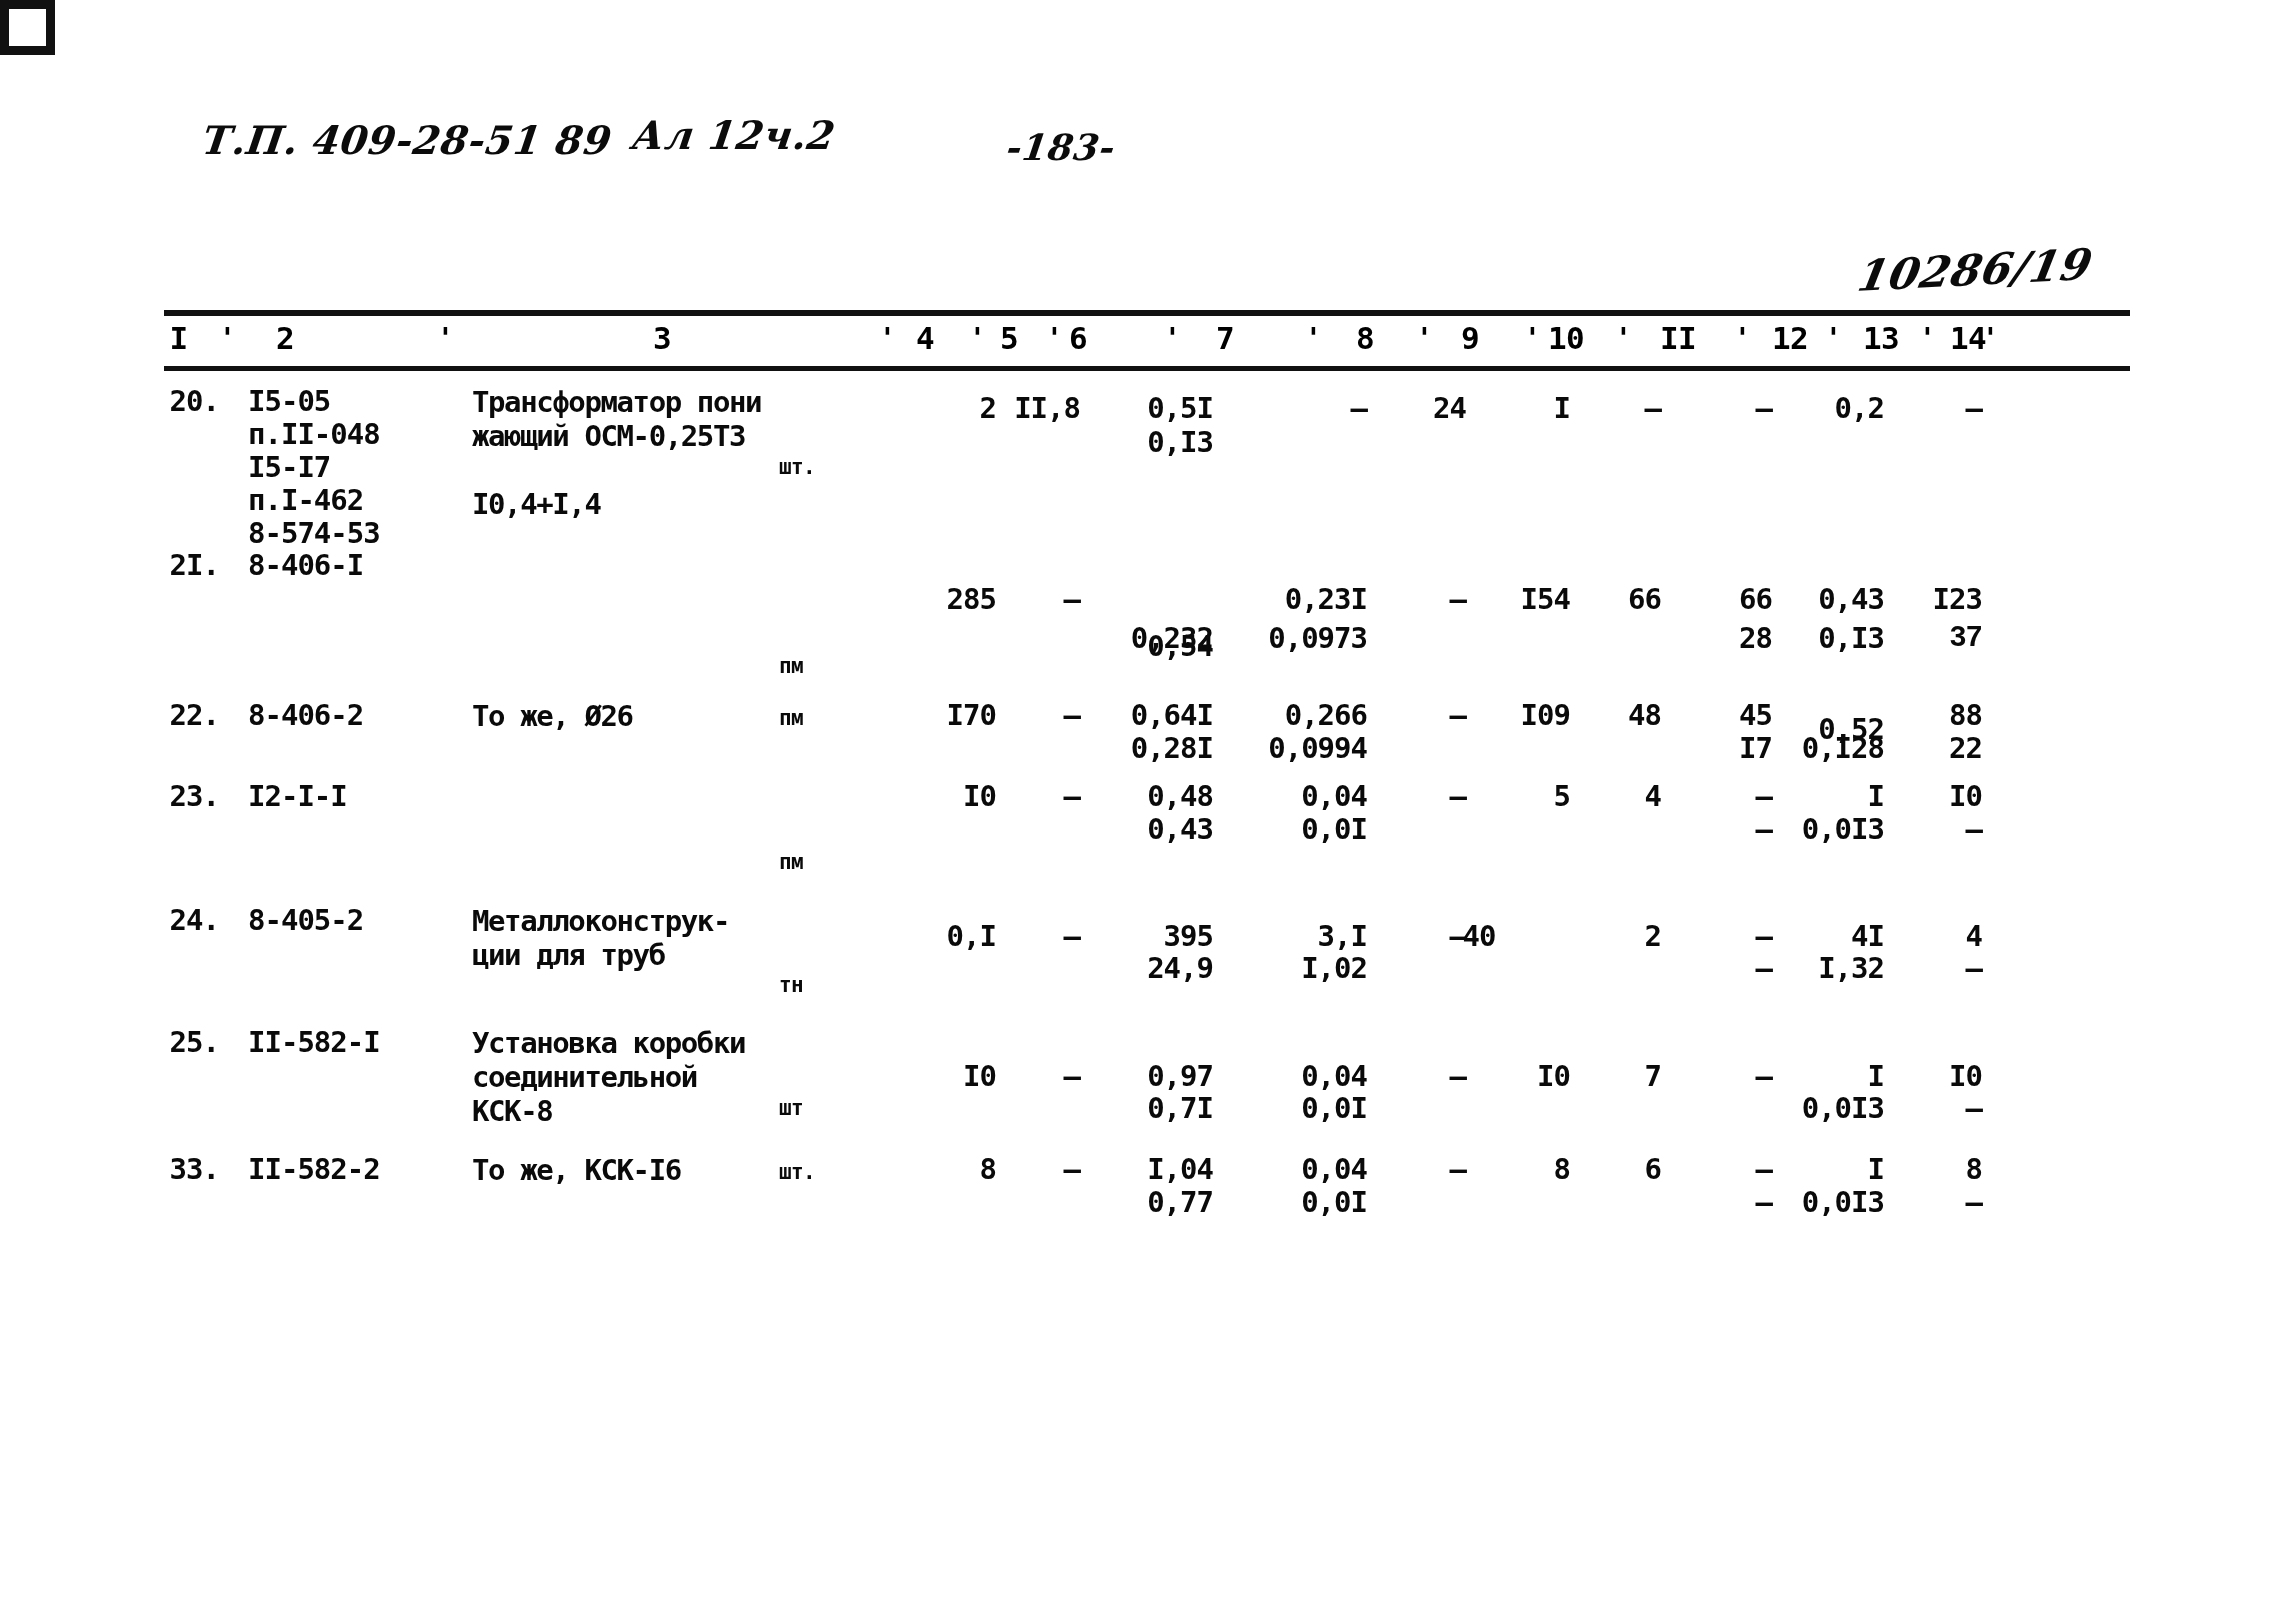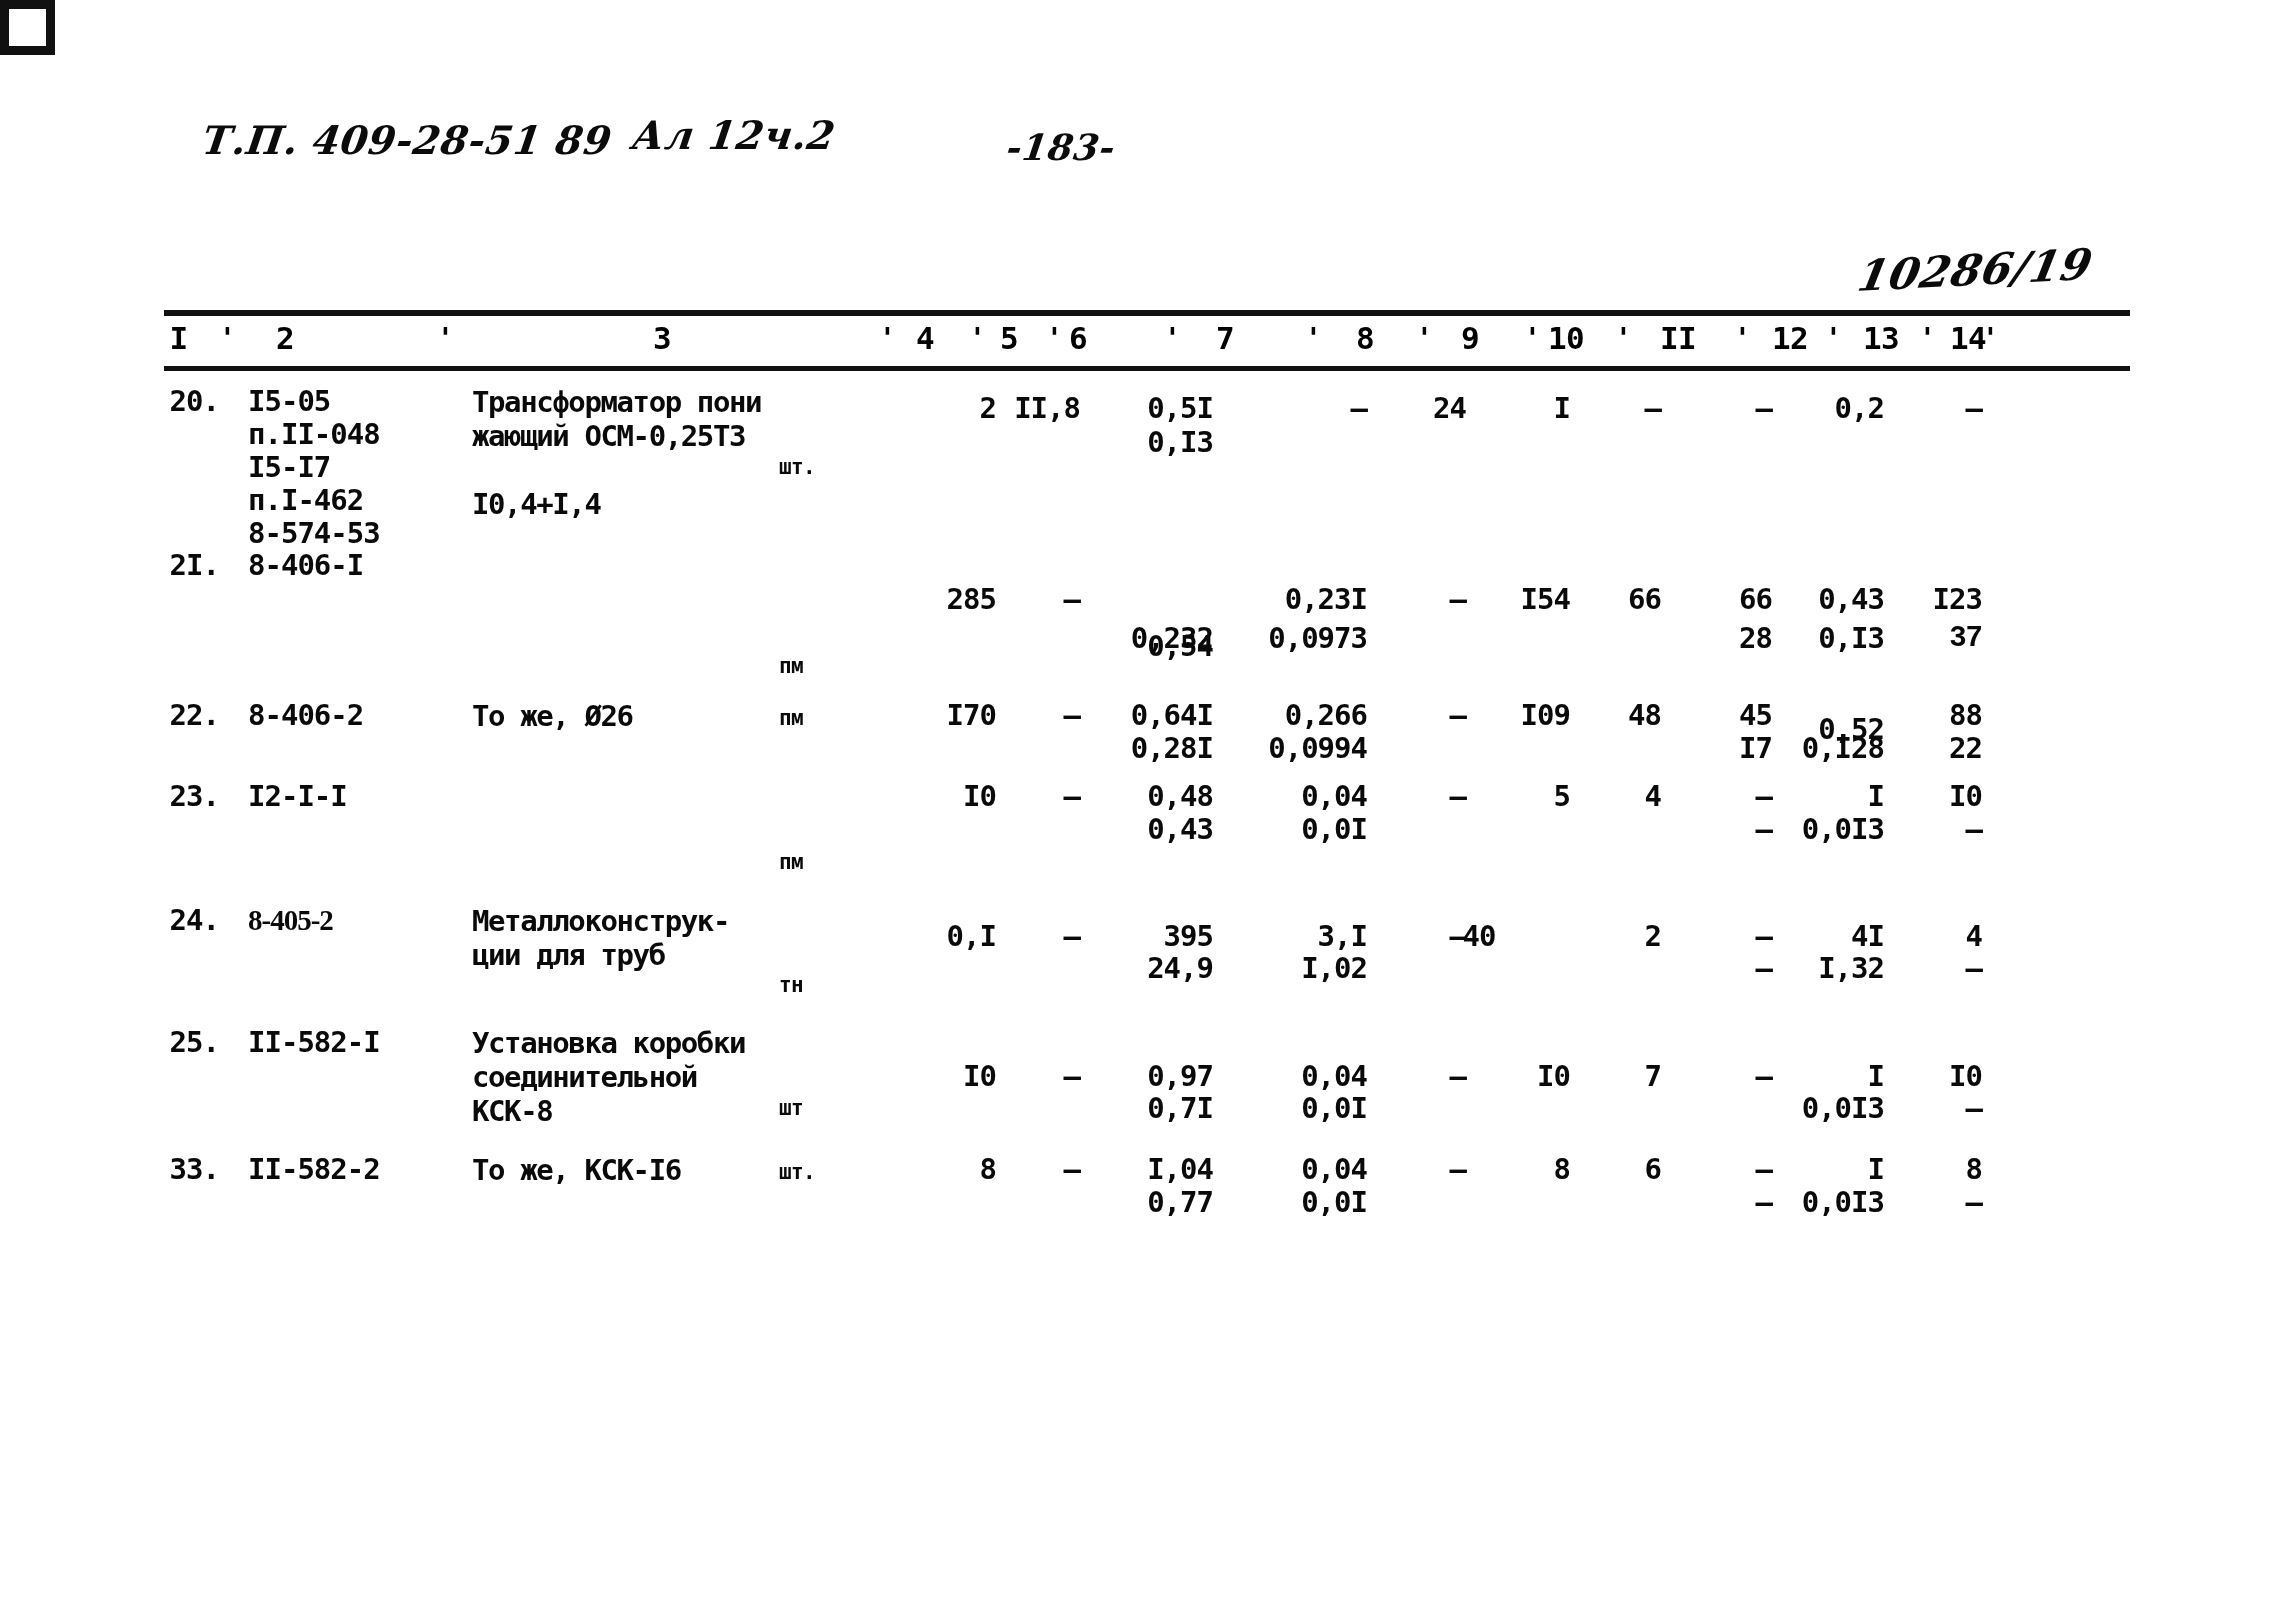--- a/index.html
+++ b/index.html
@@ -263,21 +263,21 @@
           <div class="cellbox num" style="top: 0px; left: 1538px; width: 182px; text-align: right;">I</div>
           <div class="cellbox num" style="top: 0px; left: 1636px; width: 182px; text-align: right;">I0</div>
           <div class="cellbox num" style="top: 33px; left: 867px; width: 182px; text-align: right;">0,43</div>
           <div class="cellbox num" style="top: 33px; left: 1021px; width: 182px; text-align: right;">0,0I</div>
           <div class="cellbox num" style="top: 33px; left: 1426px; width: 182px; text-align: right;">–</div>
           <div class="cellbox num" style="top: 33px; left: 1538px; width: 182px; text-align: right;">0,0I3</div>
           <div class="cellbox num" style="top: 33px; left: 1636px; width: 182px; text-align: right;">–</div>
         </div>
         <div class="row" style="height: 119px;">
           <div class="cellbox" style="top: 0px; left: 5.6px;">24.</div>
-          <div class="cellbox" style="left: 84px; top: 0px; font-family: Liberation Serif, serif;">8-405-2</div>
+          <div class="cellbox" style="left: 84px; top: 0px;">8-405-2</div>
           <div class="desc" style="left: 308px; top: 0px;">Металлоконструк-
 ции для труб</div>
           <div class="unit" style="left: 615px; top: 69px;">тн</div>
           <div class="cellbox num" style="top: 15.4px; left: 650px; width: 182px; text-align: right;">0,I</div>
           <div class="cellbox num" style="top: 15.4px; left: 734px; width: 182px; text-align: right;">–</div>
           <div class="cellbox num" style="top: 15.4px; left: 867px; width: 182px; text-align: right;">395</div>
           <div class="cellbox num" style="top: 15.4px; left: 1021px; width: 182px; text-align: right;">3,I</div>
           <div class="cellbox num" style="top: 15.4px; left: 1120px; width: 182px; text-align: right;">–</div>
           <div class="cellbox num" style="top: 15.4px; left: 1224px; width: 182px; text-align: center;">40</div>
           <div class="cellbox num" style="top: 15.4px; left: 1315px; width: 182px; text-align: right;">2</div>

